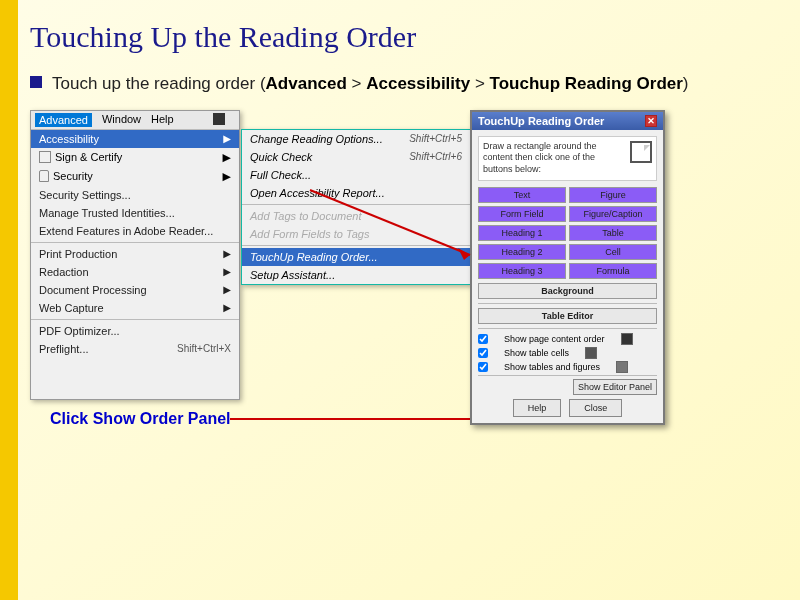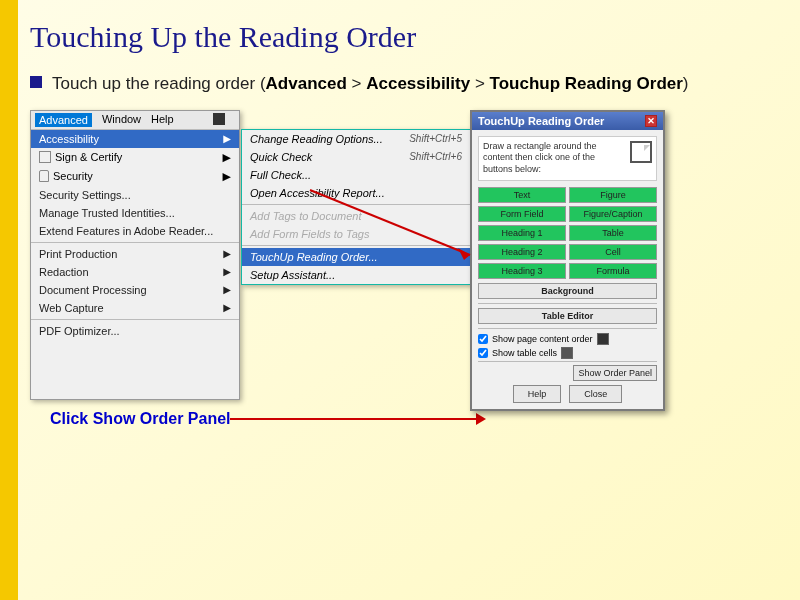--- a/index.html
+++ b/index.html
@@ -228,21 +228,21 @@
       border-left: 6px solid #ccc;
       border-bottom: 6px solid transparent;
     }
     .btn-grid {
       display: grid;
       grid-template-columns: 1fr 1fr;
       gap: 3px;
       margin-bottom: 4px;
     }
     .dialog-btn {
-      background: #22c55e;
+      background: #8b5cf6;
       border: 1px solid #999;
       padding: 2px 4px;
       font-size: 9px;
       text-align: center;
       cursor: pointer;
       color: #222;
     }
     .dialog-separator {
       border-top: 1px solid #bbb;
       margin: 4px 0;
@@ -255,21 +255,21 @@
       text-align: center;
       cursor: pointer;
       width: 100%;
       margin-bottom: 3px;
       color: #222;
       font-weight: bold;
     }
     .checkbox-row {
       display: flex;
       align-items: center;
-      gap: 4px;
+      gap: 16px;
       margin-bottom: 2px;
       font-size: 9px;
     }
     .checkbox-row input[type=checkbox] {
       width: 10px;
       height: 10px;
     }
     .color-swatch {
       width: 12px;
       height: 12px;
@@ -404,20 +404,24 @@
         <span>Document Processing</span>
         <span class="arrow">▶</span>
       </div>
       <div class="menu-item">
         <span>Web Capture</span>
         <span class="arrow">▶</span>
       </div>
       <div class="menu-separator"></div>
       <div class="menu-item">
         <span>PDF Optimizer...</span>
+      </div>
+      <div class="menu-item">
+        <span>Preflight...</span>
+        <span class="shortcut" style="color:#555;font-size:10px;">Shift+Ctrl+X</span>
       </div>
 
       <div class="submenu">
         <div class="submenu-item">
           <span>Change Reading Options...</span>
           <span class="shortcut">Shift+Ctrl+5</span>
         </div>
         <div class="submenu-item">
           <span>Quick Check</span>
           <span class="shortcut">Shift+Ctrl+6</span>
@@ -477,23 +481,28 @@
         <div class="checkbox-row">
           <input type="checkbox" checked="" style="">
           <span>Show page content order</span>
           <span class="color-swatch" style="background:#333;"></span>
         </div>
         <div class="checkbox-row">
           <input type="checkbox" checked="" style="">
           <span>Show table cells</span>
           <span class="color-swatch" style="background:#555;"></span>
         </div>
+        <div class="checkbox-row">
+          <input type="checkbox" checked="" style="">
+          <span>Show tables and figures</span>
+          <span class="color-swatch" style="background:#777;"></span>
+        </div>
 
         <div class="show-order-row">
-          <div class="show-order-btn">Show Order Panel</div>
+          <div class="show-order-btn">Show Editor Panel</div>
         </div>
 
         <div class="bottom-row">
           <button class="dialog-footer-btn">Help</button>
           <button class="dialog-footer-btn">Close</button>
         </div>
       </div>
     </div>
 
     <svg class="arrows-overlay" width="650" height="290">

